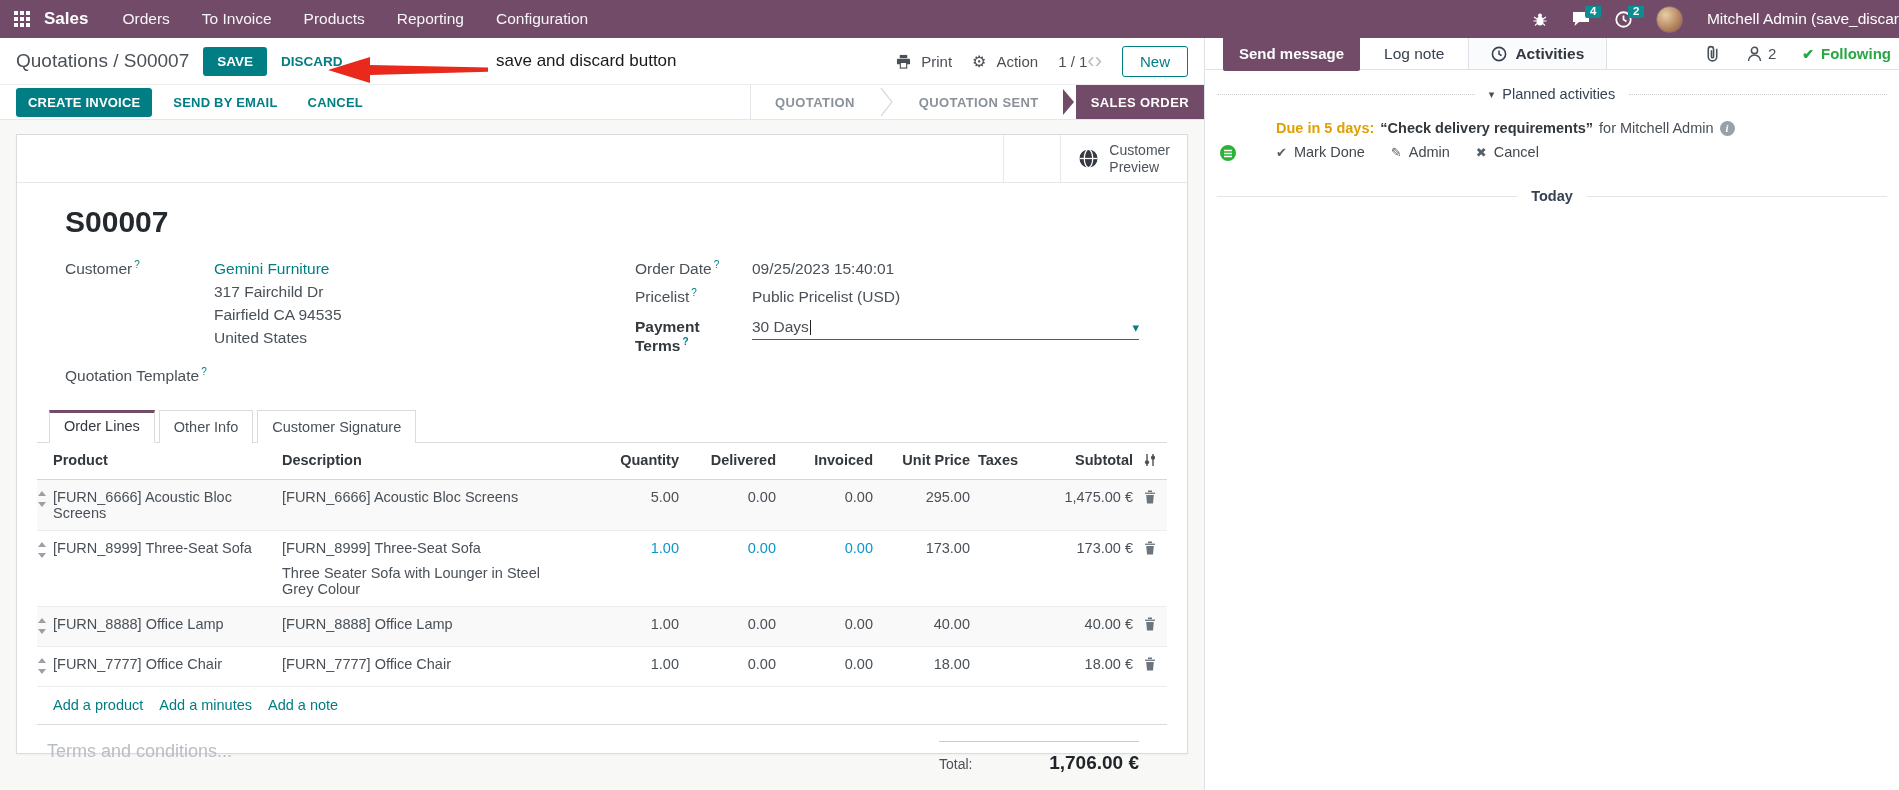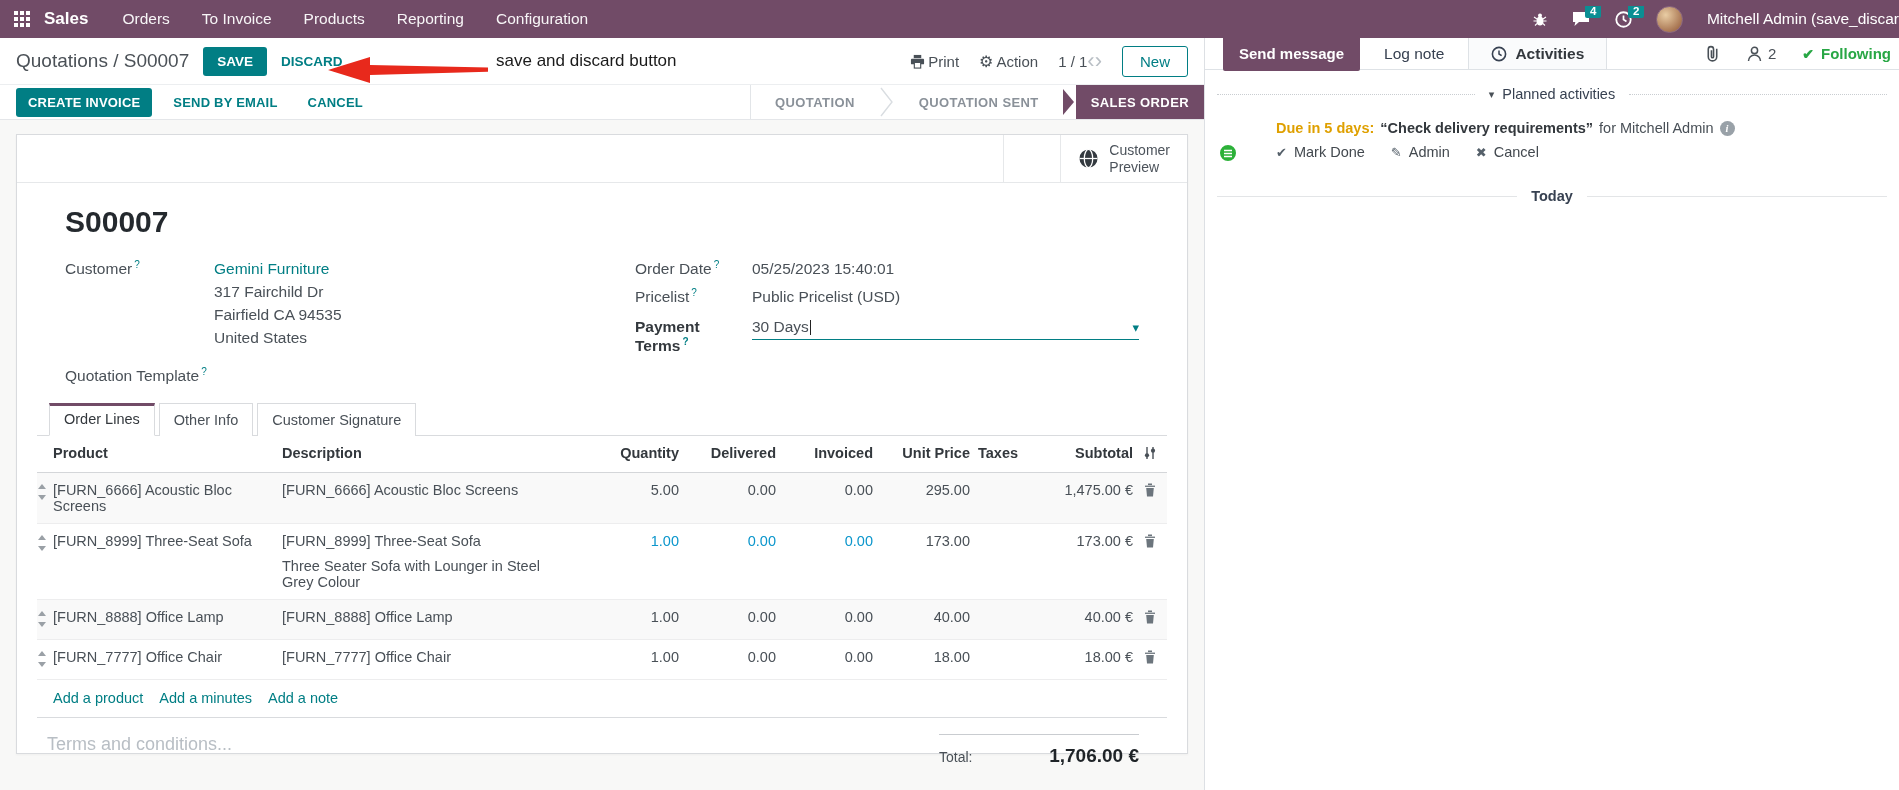--- a/index.html
+++ b/index.html
@@ -26,21 +26,21 @@
 
   
   .control-panel { height: 46px; background: #fff; display: flex; align-items: center; padding: 0 16px; position: relative; flex: none; }
   .breadcrumb { font-size: 19px; color: #4b5157; margin-right: 14px; }
   .breadcrumb .crumb { cursor: pointer; }
   .btn-save { background: #017e84; color: #fff; font-weight: bold; font-size: 13.5px; padding: 7px 14px; border-radius: 3px; border: none; cursor: pointer; margin-right: 14px; font-family: inherit; }
   .btn-discard { background: none; border: none; color: #017e84; font-weight: bold; font-size: 13.5px; cursor: pointer; font-family: inherit; }
   .anno-arrow { position: absolute; left: 328px; top: 17px; }
   .anno-text { position: absolute; left: 496px; top: 13px; font-size: 17px; color: #1a1a1a; }
   .cp-right { margin-left: auto; display: flex; align-items: center; gap: 20px; color: #495057; font-size: 15px; }
-  .cp-btn { display: inline-flex; align-items: center; gap: 3px; cursor: pointer; background: none; border: none; font: inherit; color: #495057; }
+  .cp-btn { display: inline-flex; align-items: center; gap: 10px; cursor: pointer; background: none; border: none; font: inherit; color: #495057; }
   .gear-glyph { font-size: 16px; }
   .pager { display: flex; align-items: center; gap: 0; text-align: center; }
   .pager-count { color: #495057; }
   .pg-chev { color: #b9bfc5; font-size: 22px; line-height: 1; cursor: pointer; }
   .btn-new { border: 1px solid #017e84; color: #017e84; background: #fff; font-size: 15px; padding: 6px 17px; border-radius: 3px; cursor: pointer; font-family: inherit; }
 
   
   .statusbar { height: 36px; background: #fff; border-top: 1px solid #eceef0; border-bottom: 1px solid #e4e6e9; display: flex; align-items: stretch; flex: none; }
   .sb-left { display: flex; align-items: center; gap: 12px; padding-left: 16px; }
   .btn-create { background: #017e84; color: #fff; border: none; font-weight: bold; font-size: 13px; padding: 7px 12px; border-radius: 3px; cursor: pointer; font-family: inherit; letter-spacing: .2px; }
@@ -68,21 +68,21 @@
   .f-label.bold { font-weight: bold; color: #33383d; }
   .sup-q { color: #017e84; font-size: 10px; vertical-align: super; margin-left: 2px; }
   .f-value { color: #495057; }
   .link { color: #017e84; cursor: pointer; }
   .addr div { margin-bottom: 5px; }
   .pt-value { flex: 1; display: flex; align-items: center; border-bottom: 1px solid #017e84; padding-bottom: 3px; cursor: text; }
   .text-cursor { display: inline-block; width: 1px; height: 15px; background: #222; margin-left: 1px; }
   .dd-caret { margin-left: auto; color: #017e84; font-size: 13px; cursor: pointer; }
 
   
-  .notebook { margin: 9px 20px 0; }
+  .notebook { margin: 16px 20px 0; }
   .tabs { display: flex; padding-left: 12px; border-bottom: 1px solid #d9dbde; }
   .tab { border: 1px solid #d9dbde; border-bottom: none; background: #fff; padding: 7px 14px 8px; font-size: 14.5px; color: #495057; margin-right: 4px; margin-bottom: -1px; cursor: pointer; font-family: inherit; }
   .tab.active { border-top: 3px solid #714B67; border-bottom: 1px solid #fff; padding-top: 5px; color: #33383d; }
 
   .otable { width: 100%; font-size: 14.5px; }
   .tr { display: flex; align-items: flex-start; padding: 9px 0; border-bottom: 1px solid #ededee; }
   .thead { font-weight: bold; color: #33383d; border-bottom: 1px solid #d4d6d9; }
   .tr.striped { background: #f9f9f9; }
   .c-handle { width: 16px; flex: none; padding-top: 2px; cursor: grab; }
   .c-product { width: 229px; flex: none; }
@@ -286,21 +286,21 @@
             </div>
             <div class="f-row" style="margin-top:14px">
               <span class="f-label" style="width:auto"><span>Quotation Template</span><sup class="sup-q">?</sup></span>
               <span class="f-value"></span>
             </div>
           </div>
 
           <div class="f-col-right">
             <div class="f-row">
               <span class="f-label"><span>Order Date</span><sup class="sup-q">?</sup></span>
-              <span class="f-value">05/25/2023 15:40:01</span>
+              <span class="f-value">09/25/2023 15:40:01</span>
             </div>
             <div class="f-row">
               <span class="f-label"><span>Pricelist</span><sup class="sup-q">?</sup></span>
               <span class="f-value">Public Pricelist (USD)</span>
             </div>
             <div class="f-row" style="margin-top:12px">
               <span class="f-label bold"><span>Payment Terms</span><sup class="sup-q">?</sup></span>
               <span class="pt-value">
                 <span>30 Days</span>
                 <span class="text-cursor"></span>

